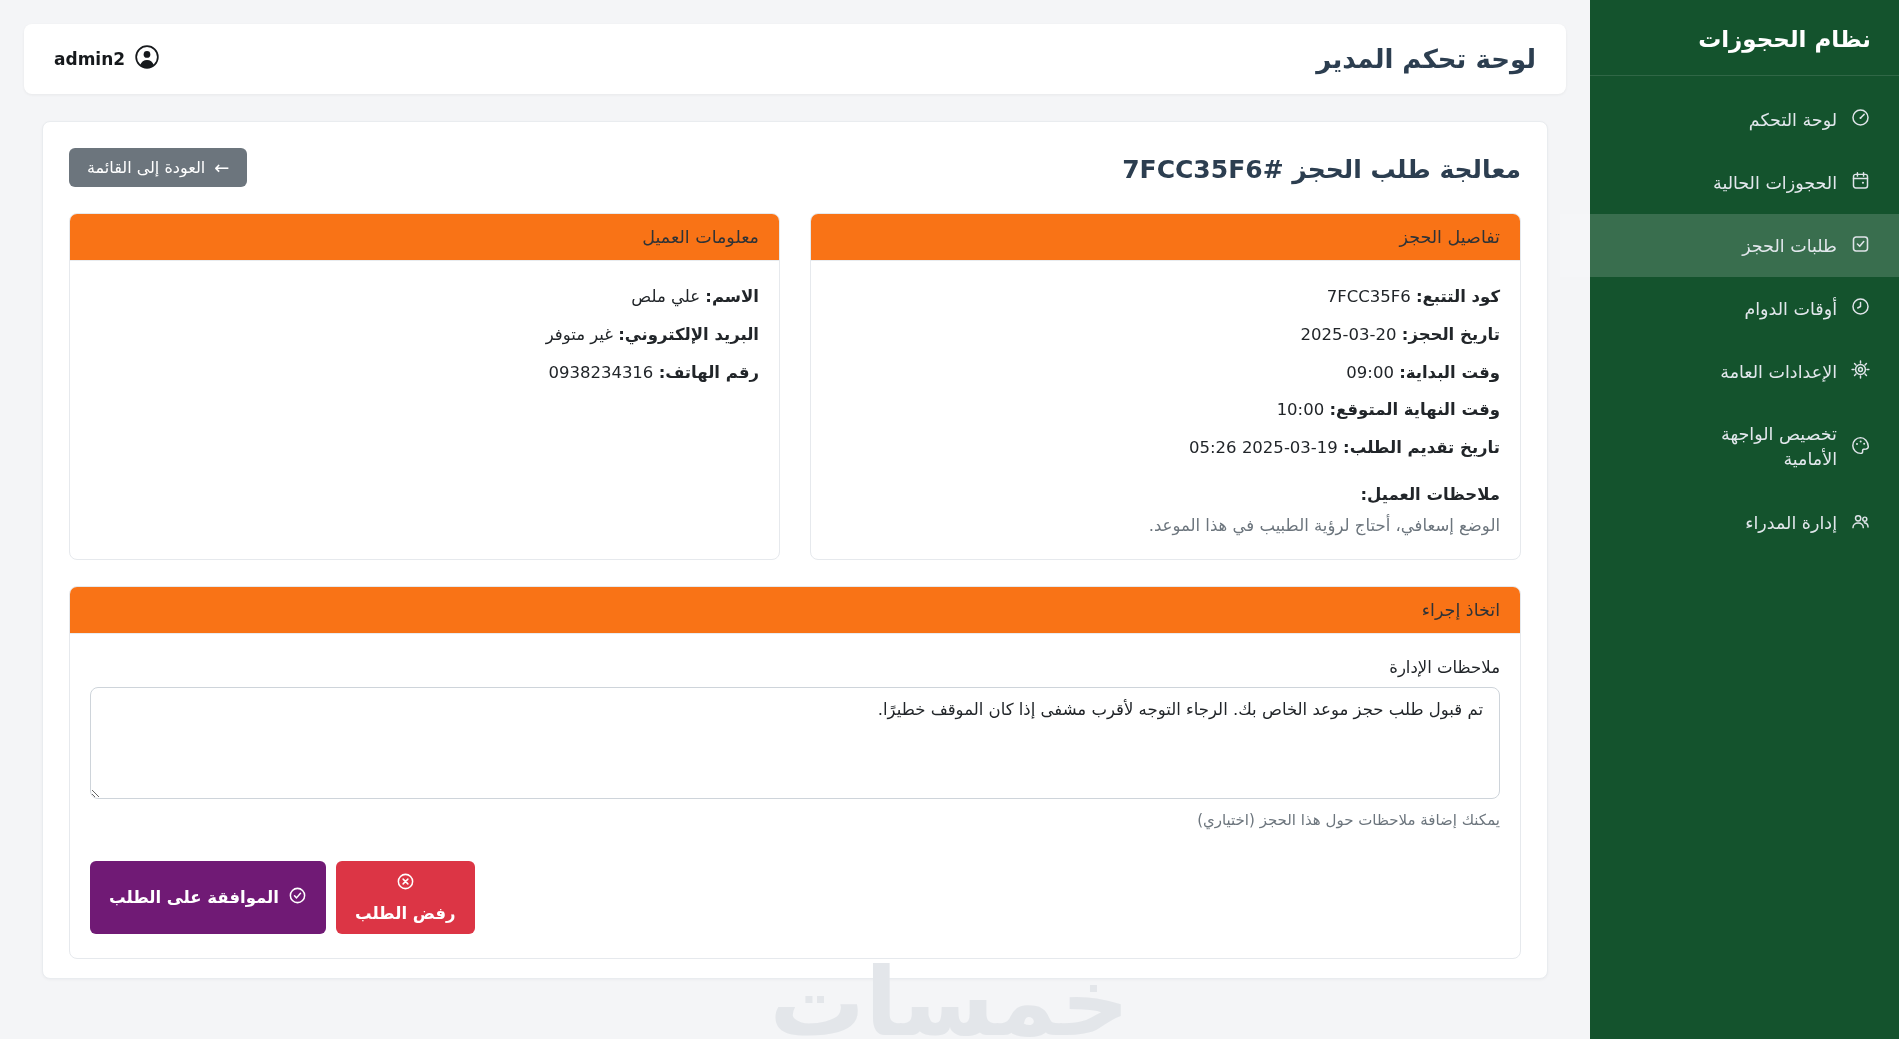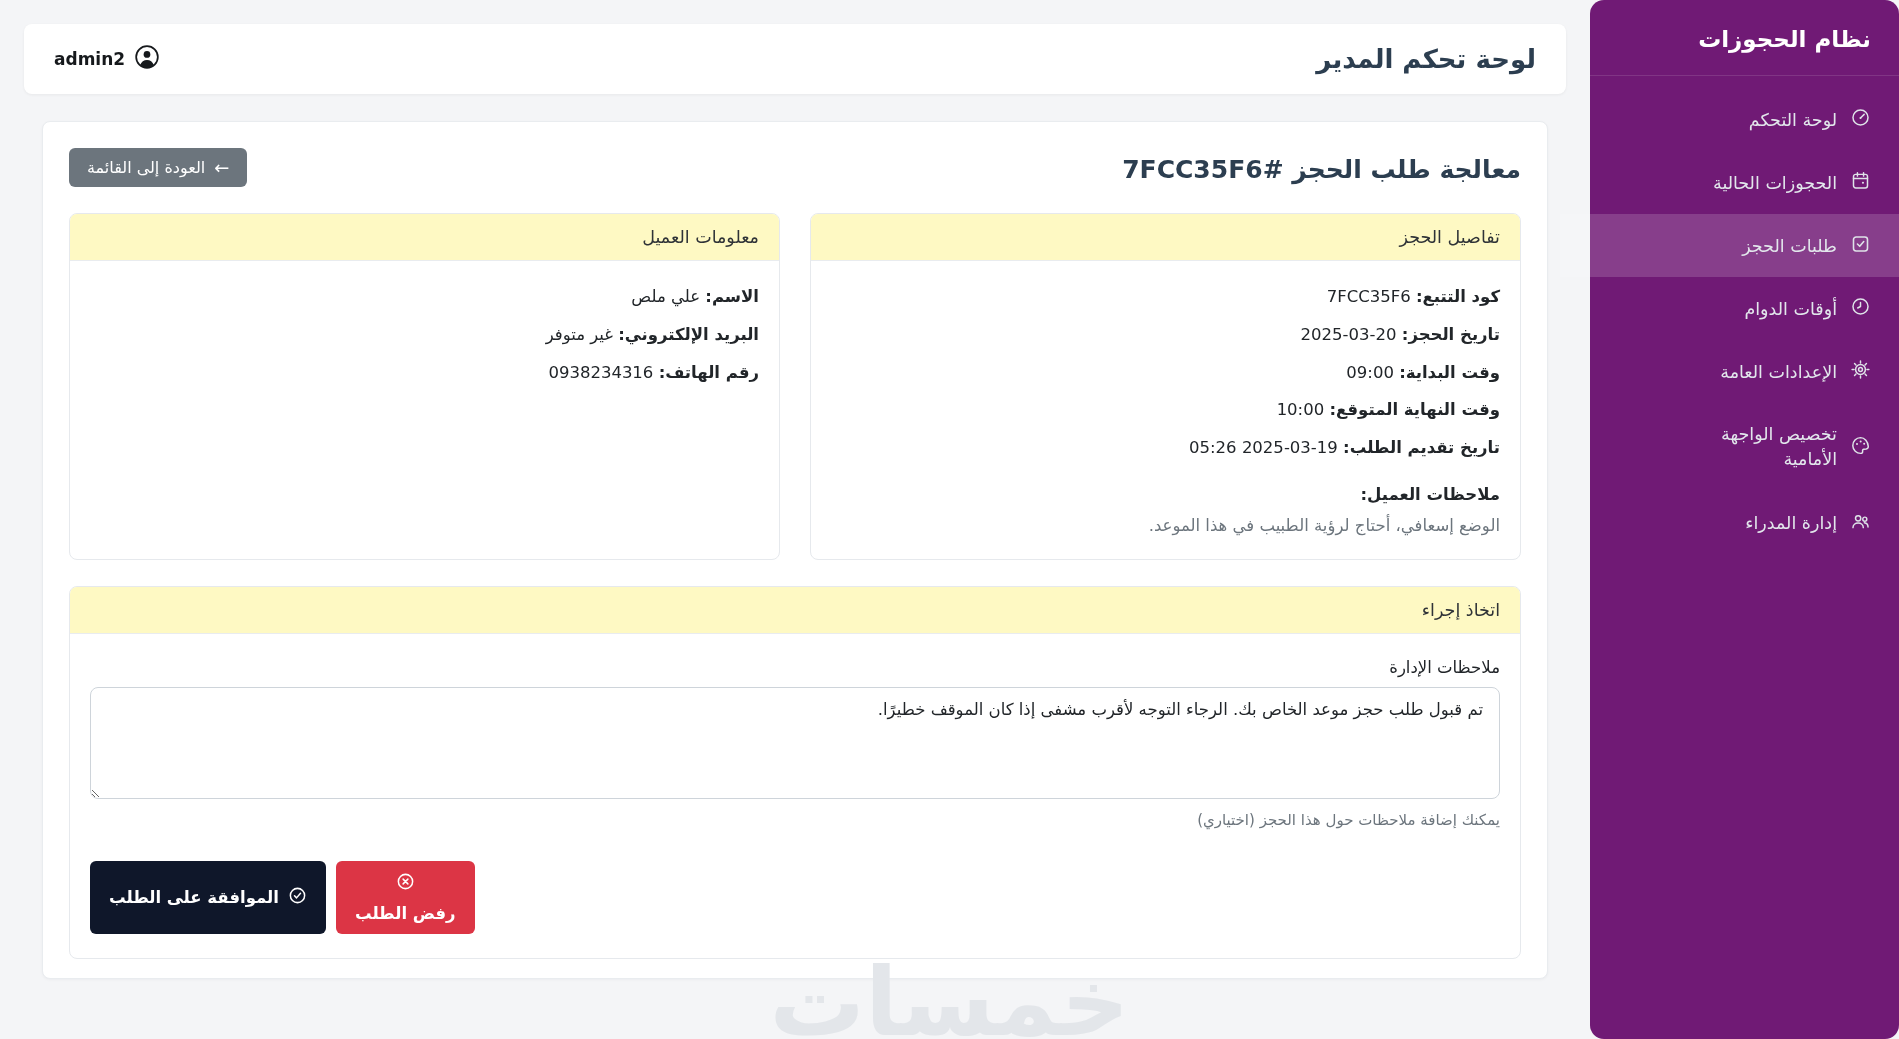--- a/index.html
+++ b/index.html
@@ -7,22 +7,22 @@
   body {
     width: 1899px; height: 1039px; overflow: hidden;
     background: #f4f5f7;
     font-family: "DejaVu Sans", "Liberation Sans", sans-serif;
     direction: rtl;
   }
   .app { display: flex; width: 100%; height: 100%; }
 
   
   .sidebar {
-    width: 309px; flex-shrink: 0; background: #701a75; color: #e4e9ee;
-    position: relative; z-index: 2; overflow: visible; border-radius: 14px;
+    width: 309px; flex-shrink: 0; background: #14532d; color: #e4e9ee;
+    position: relative; z-index: 2; overflow: visible;
   }
   .sb-title {
     font-size: 23px; font-weight: bold; color: #ffffff;
     padding: 26px 28px 23px; border-bottom: 1px solid rgba(255,255,255,.12);
   }
   .nav { padding-top: 12px; }
   .nav-item {
     display: flex; align-items: center; gap: 13px;
     padding: 19px 28px; font-size: 17.5px; color: #e2e7ec; cursor: pointer;
   }
@@ -56,21 +56,21 @@
     cursor: pointer; font-family: inherit;
   }
   .back-arrow { font-size: 18px; line-height: 1; }
 
   .cards-row { display: flex; gap: 30px; margin-top: 26px; align-items: stretch; }
   .card {
     flex: 1; background: #fff; border: 1px solid #e6e9ed; border-radius: 8px;
     overflow: hidden; display: flex; flex-direction: column;
   }
   .card-header {
-    background: #fef9c3; border-bottom: 1px solid #e9ecef;
+    background: #f97316; border-bottom: 1px solid #e9ecef;
     padding: 13px 20px; font-size: 17.5px; color: #2f3337;
   }
   .card-body { padding: 24px 20px; font-size: 16.5px; color: #212529; flex: 1; }
   .frow { margin-bottom: 13px; line-height: 1.5; }
   .frow b { font-weight: bold; }
   .notes-label { font-weight: bold; margin: 24px 0 12px; }
   .notes-text { color: #6c757d; }
 
   .action-card { margin-top: 26px; }
   .form-label { font-size: 16.5px; color: #212529; margin-bottom: 10px; }
@@ -80,21 +80,21 @@
     font-family: inherit; resize: both; direction: rtl;
   }
   .helper { color: #6c757d; font-size: 15px; margin-top: 8px; }
   .btn-row { display: flex; justify-content: flex-end; gap: 10px; margin-top: 32px; }
   .btn {
     border: none; border-radius: 6px; color: #fff; font-size: 16.5px; font-weight: 600;
     padding: 11px 19px; display: flex; align-items: center; gap: 9px;
     cursor: pointer; font-family: inherit;
   }
   .btn-danger { background: #dc3545; flex-direction: column; }
-  .btn-success { background: #0f172a; }
+  .btn-success { background: #701a75; }
   .btn svg { stroke: #fff; }
 
   .watermark {
     position: fixed; bottom: -18px; left: 50%; transform: translateX(-50%);
     font-size: 95px; font-weight: bold; color: #e3e6ea; letter-spacing: 2px;
     z-index: 10; pointer-events: none; white-space: nowrap;
   }
 </style>
 </head>
 <body>

